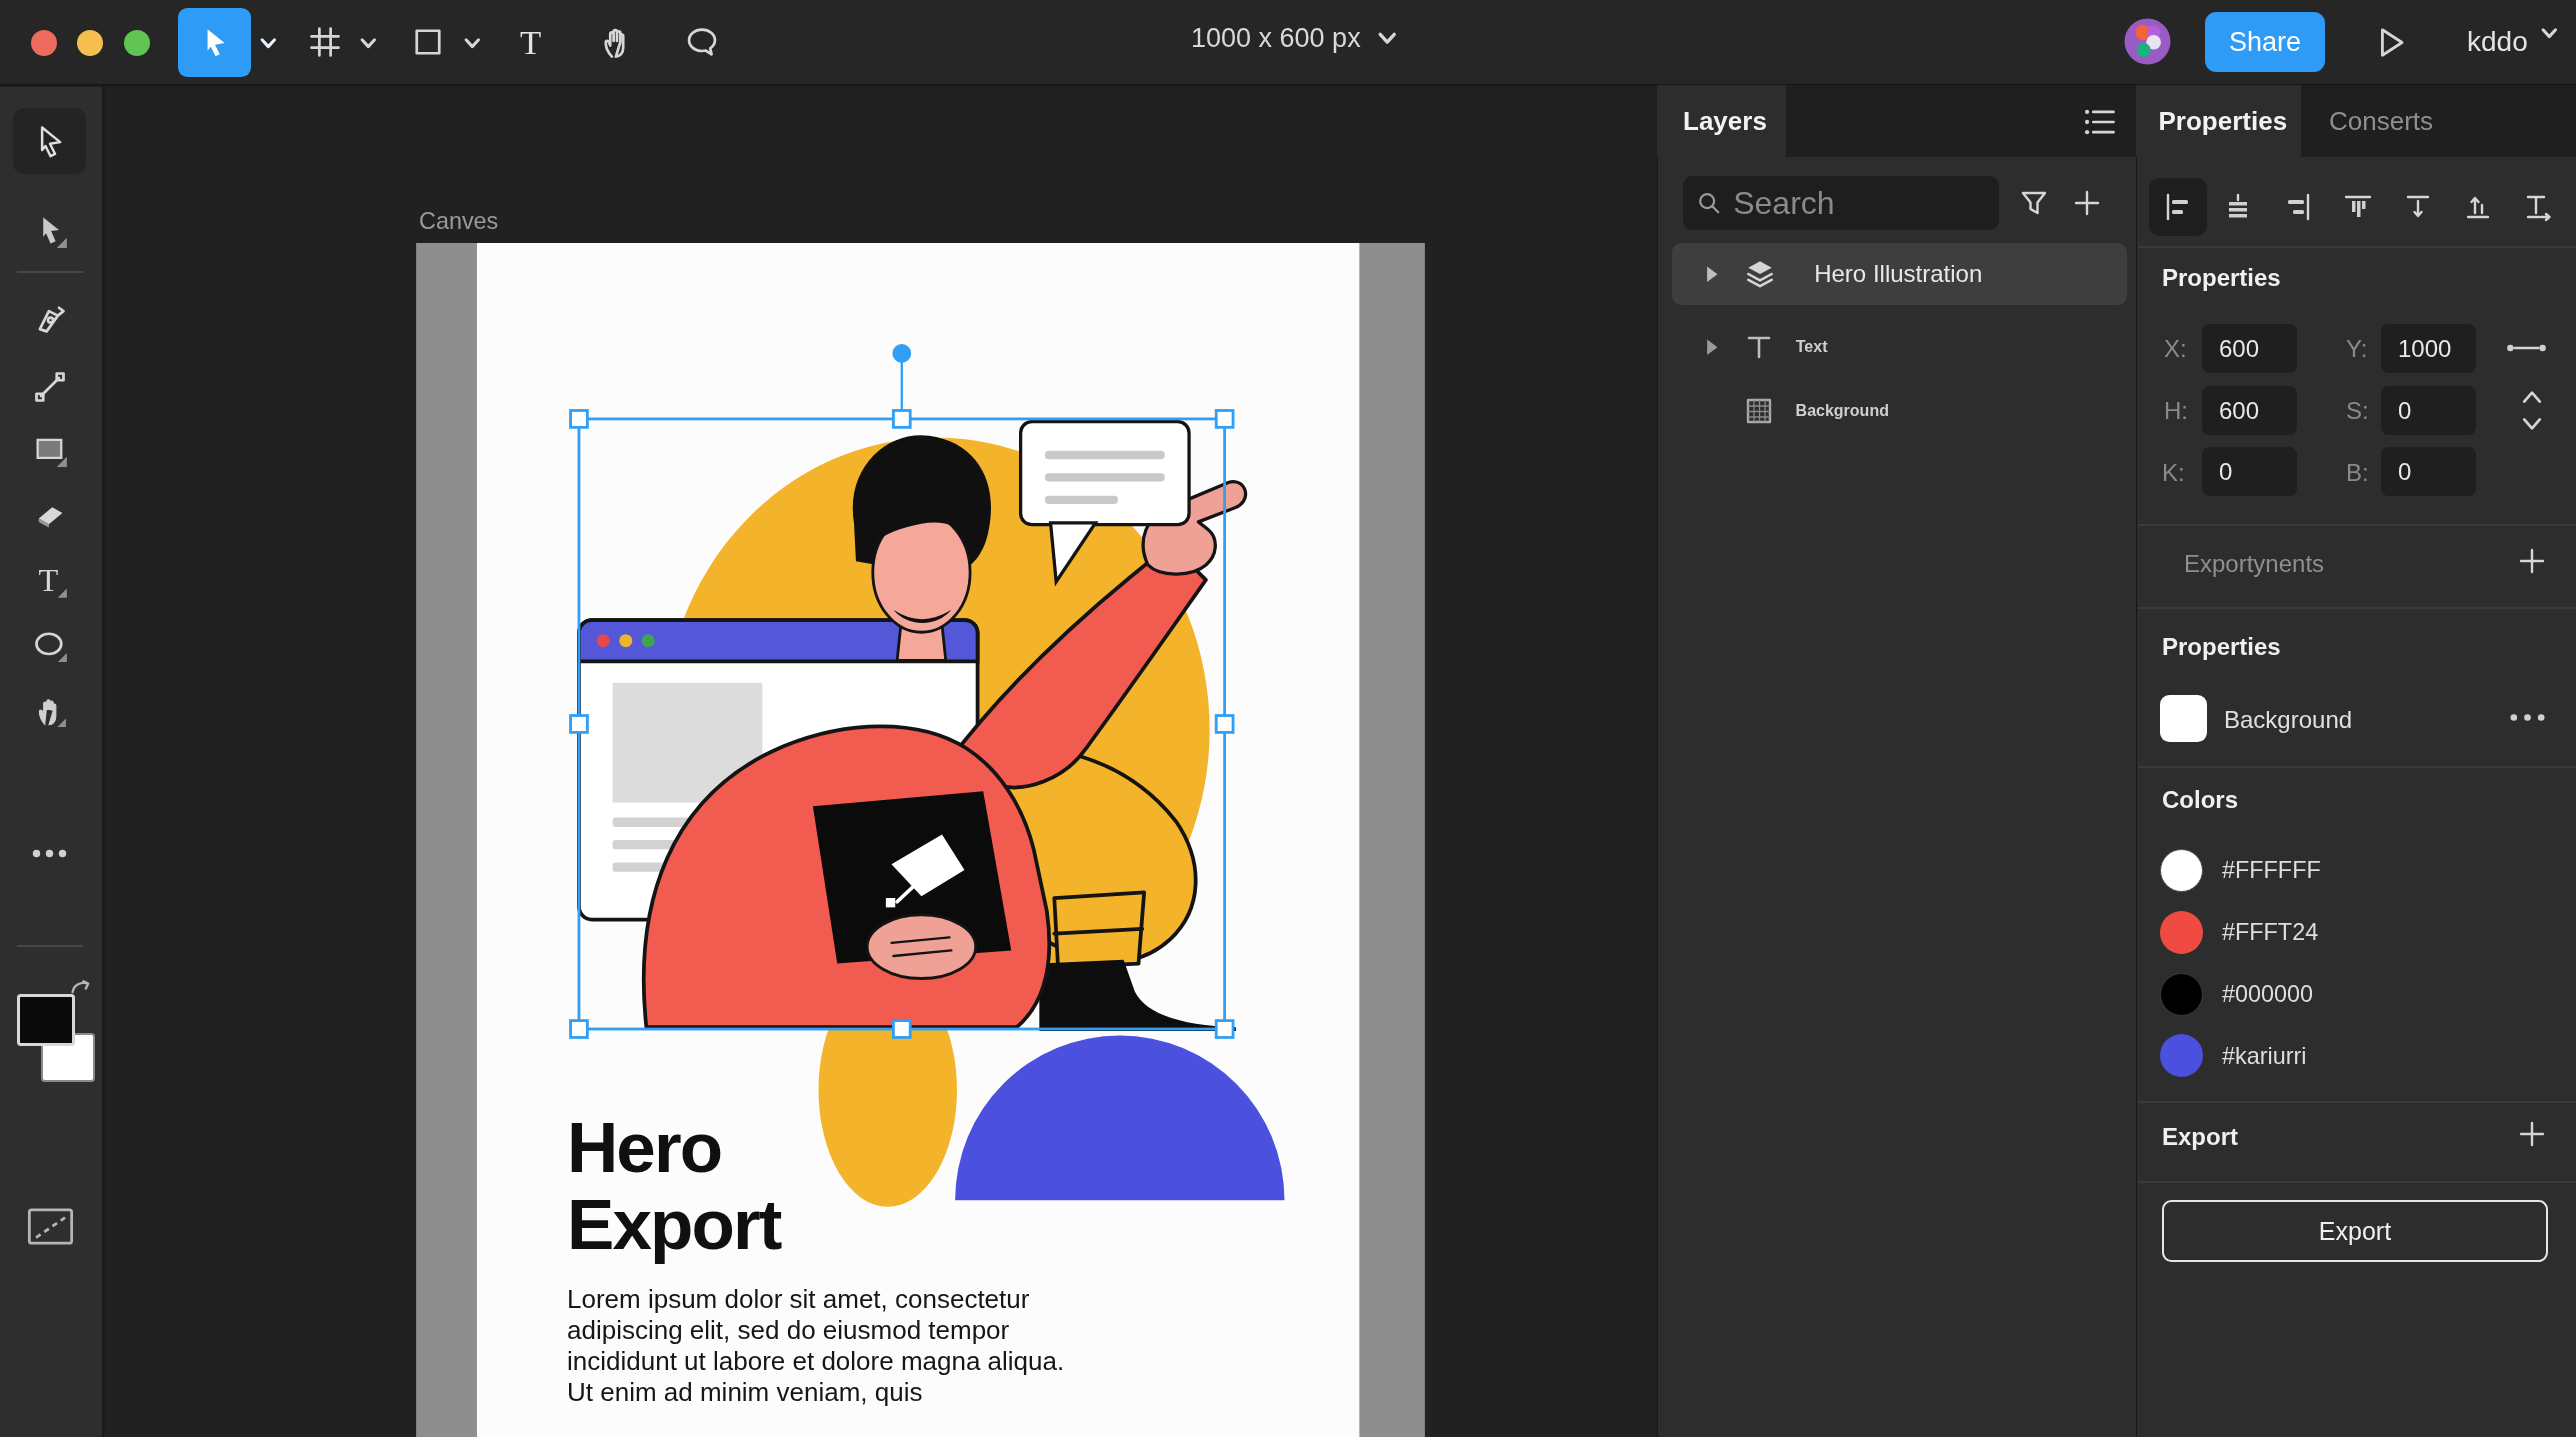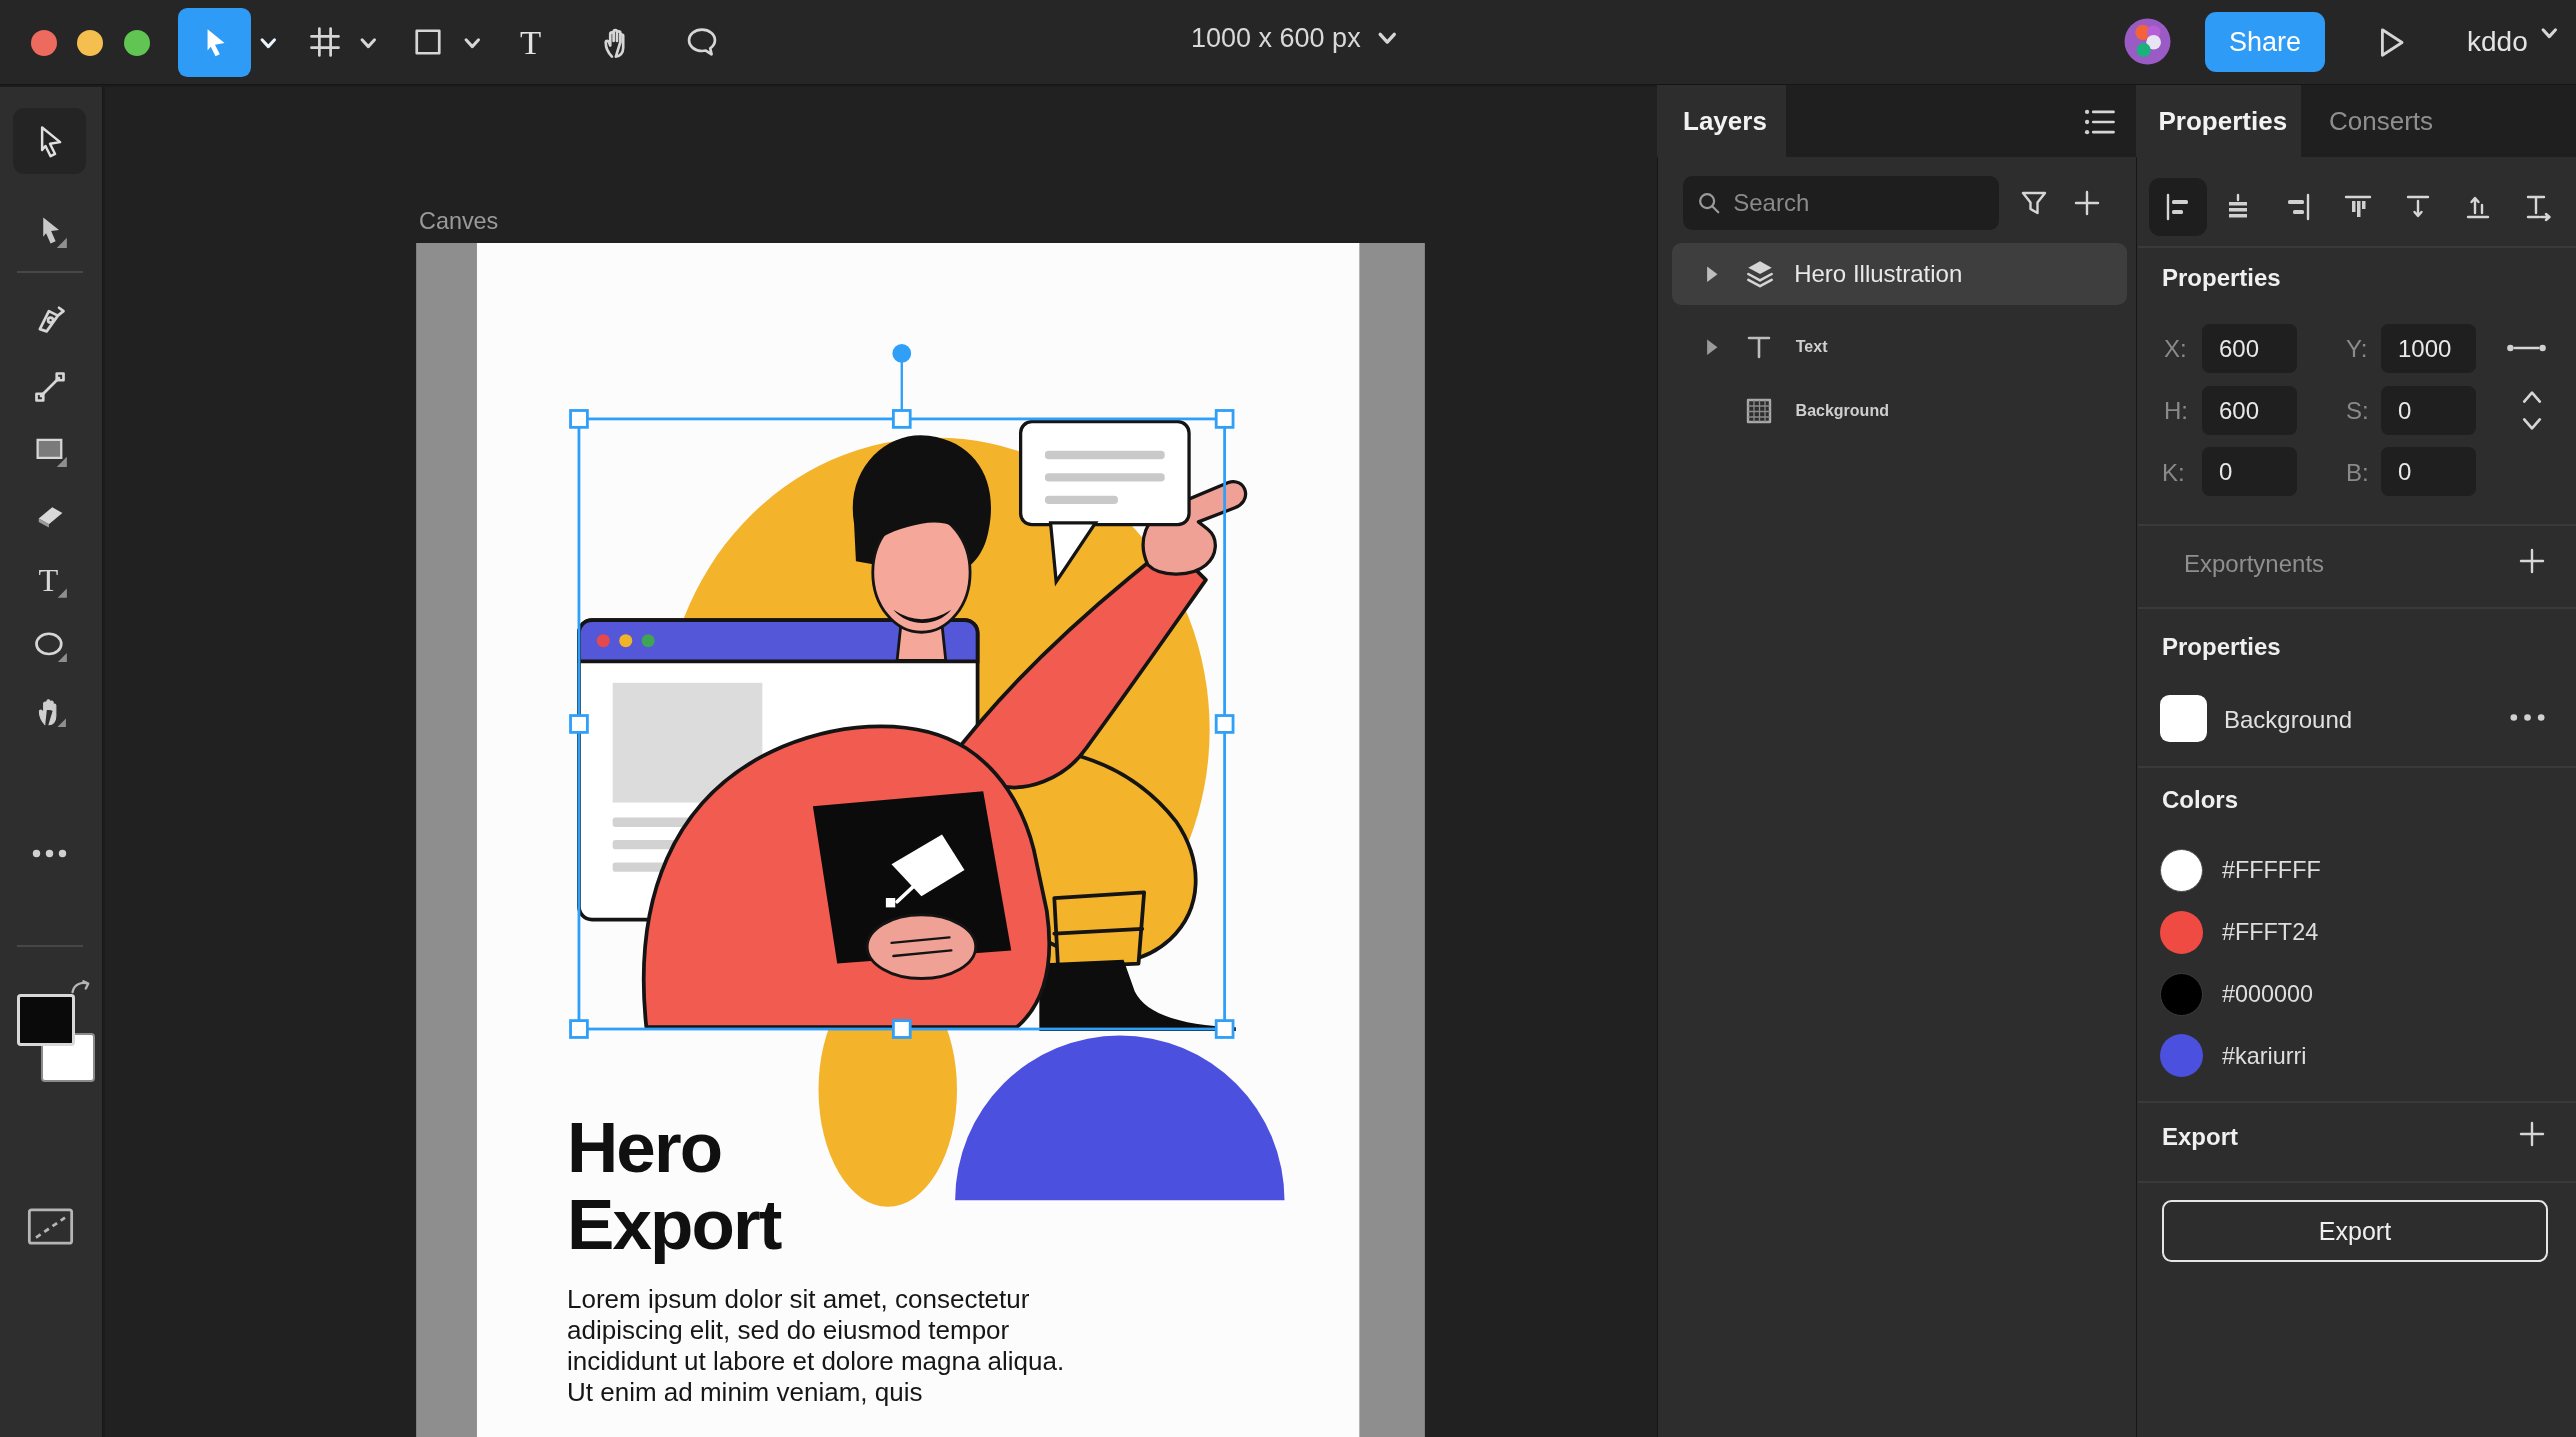--- a/index.html
+++ b/index.html
@@ -44,21 +44,21 @@
   .panel-strip { top:85px; height:72px; background:#1f1f1f; }
   .panel-body { top:157px; background:#2d2d2d; height:1281px; }
   .tab-active { top:85px; height:72px; background:#2d2d2d; display:flex; align-items:center; }
   .tab-label { font-size:26px; font-weight:bold; color:#f2f2f2; }
   .tab-label-dim { font-size:26px; color:#8f8f8f; }
 
   
   #search-box { left:1683px; top:176px; width:316px; height:54px; background:#1e1e1e;
     border-radius:9.4px; display:flex; align-items:center; gap:11.2px; padding:0 13px; }
   #search-input { background:transparent; border:none; outline:none; color:#cfcfcf;
-    font-size:24px; width:225px; font-family:inherit; }
+    font-size:32px; width:225px; font-family:inherit; }
   #search-input::placeholder { color:#8a8a8a; }
   .layer-row { left:1672px; width:455px; height:62px; display:flex; align-items:center; }
   .layer-row-selected { background:#3e3e3e; border-radius:9.4px; }
   .layer-name { font-size:24px; color:#e8e8e8; }
   .layer-name-dim { font-size:16px; color:#cfcfcf;font-weight:bold; }
 
   
   .sec-head { font-size:24px; font-weight:bold; color:#f0f0f0; }
   .sec-head-dim { font-size:24px; color:#8f8f8f;margin-left:22px; }
   .pdiv { left:2138px; width:438px; height:1.9px; background:#3a3a3a; }
@@ -362,21 +362,21 @@
 
   <div class="abs layer-row layer-row-selected" style="top:243px">
     <svg style="margin-left:30px" width="20.6" height="20.6" viewBox="0 0 16 16">
       <path d="M4 2 L12 8 L4 14 Z" fill="#bdbdbd"></path>
     </svg>
     <svg style="margin-left:20.6px" width="34" height="34" viewBox="0 0 32 32">
       <polygon points="16,4 27,10 16,16 5,10" fill="#d6d6d6"></polygon>
       <path d="M5 16 L16 22 L27 16" class="ic"></path>
       <path d="M5 21.5 L16 27.5 L27 21.5" class="ic"></path>
     </svg>
-    <span class="layer-name" style="margin-left:17px">Hero Illustration</span>
+    <span class="layer-name" style="margin-left:37px">Hero Illustration</span>
   </div>
 
   <div class="abs layer-row" style="top:316px">
     <svg style="margin-left:30px" width="20.6" height="20.6" viewBox="0 0 16 16">
       <path d="M4 2 L12 8 L4 14 Z" fill="#9a9a9a"></path>
     </svg>
     <svg style="margin-left:20.6px" width="32" height="32" viewBox="0 0 32 32">
       <path d="M6 7 H26 M16 7 V26" stroke="#bdbdbd" stroke-width="2.6" fill="none" stroke-linecap="round"></path>
     </svg>
     <span class="layer-name-dim" style="margin-left:20.6px">Text</span>

